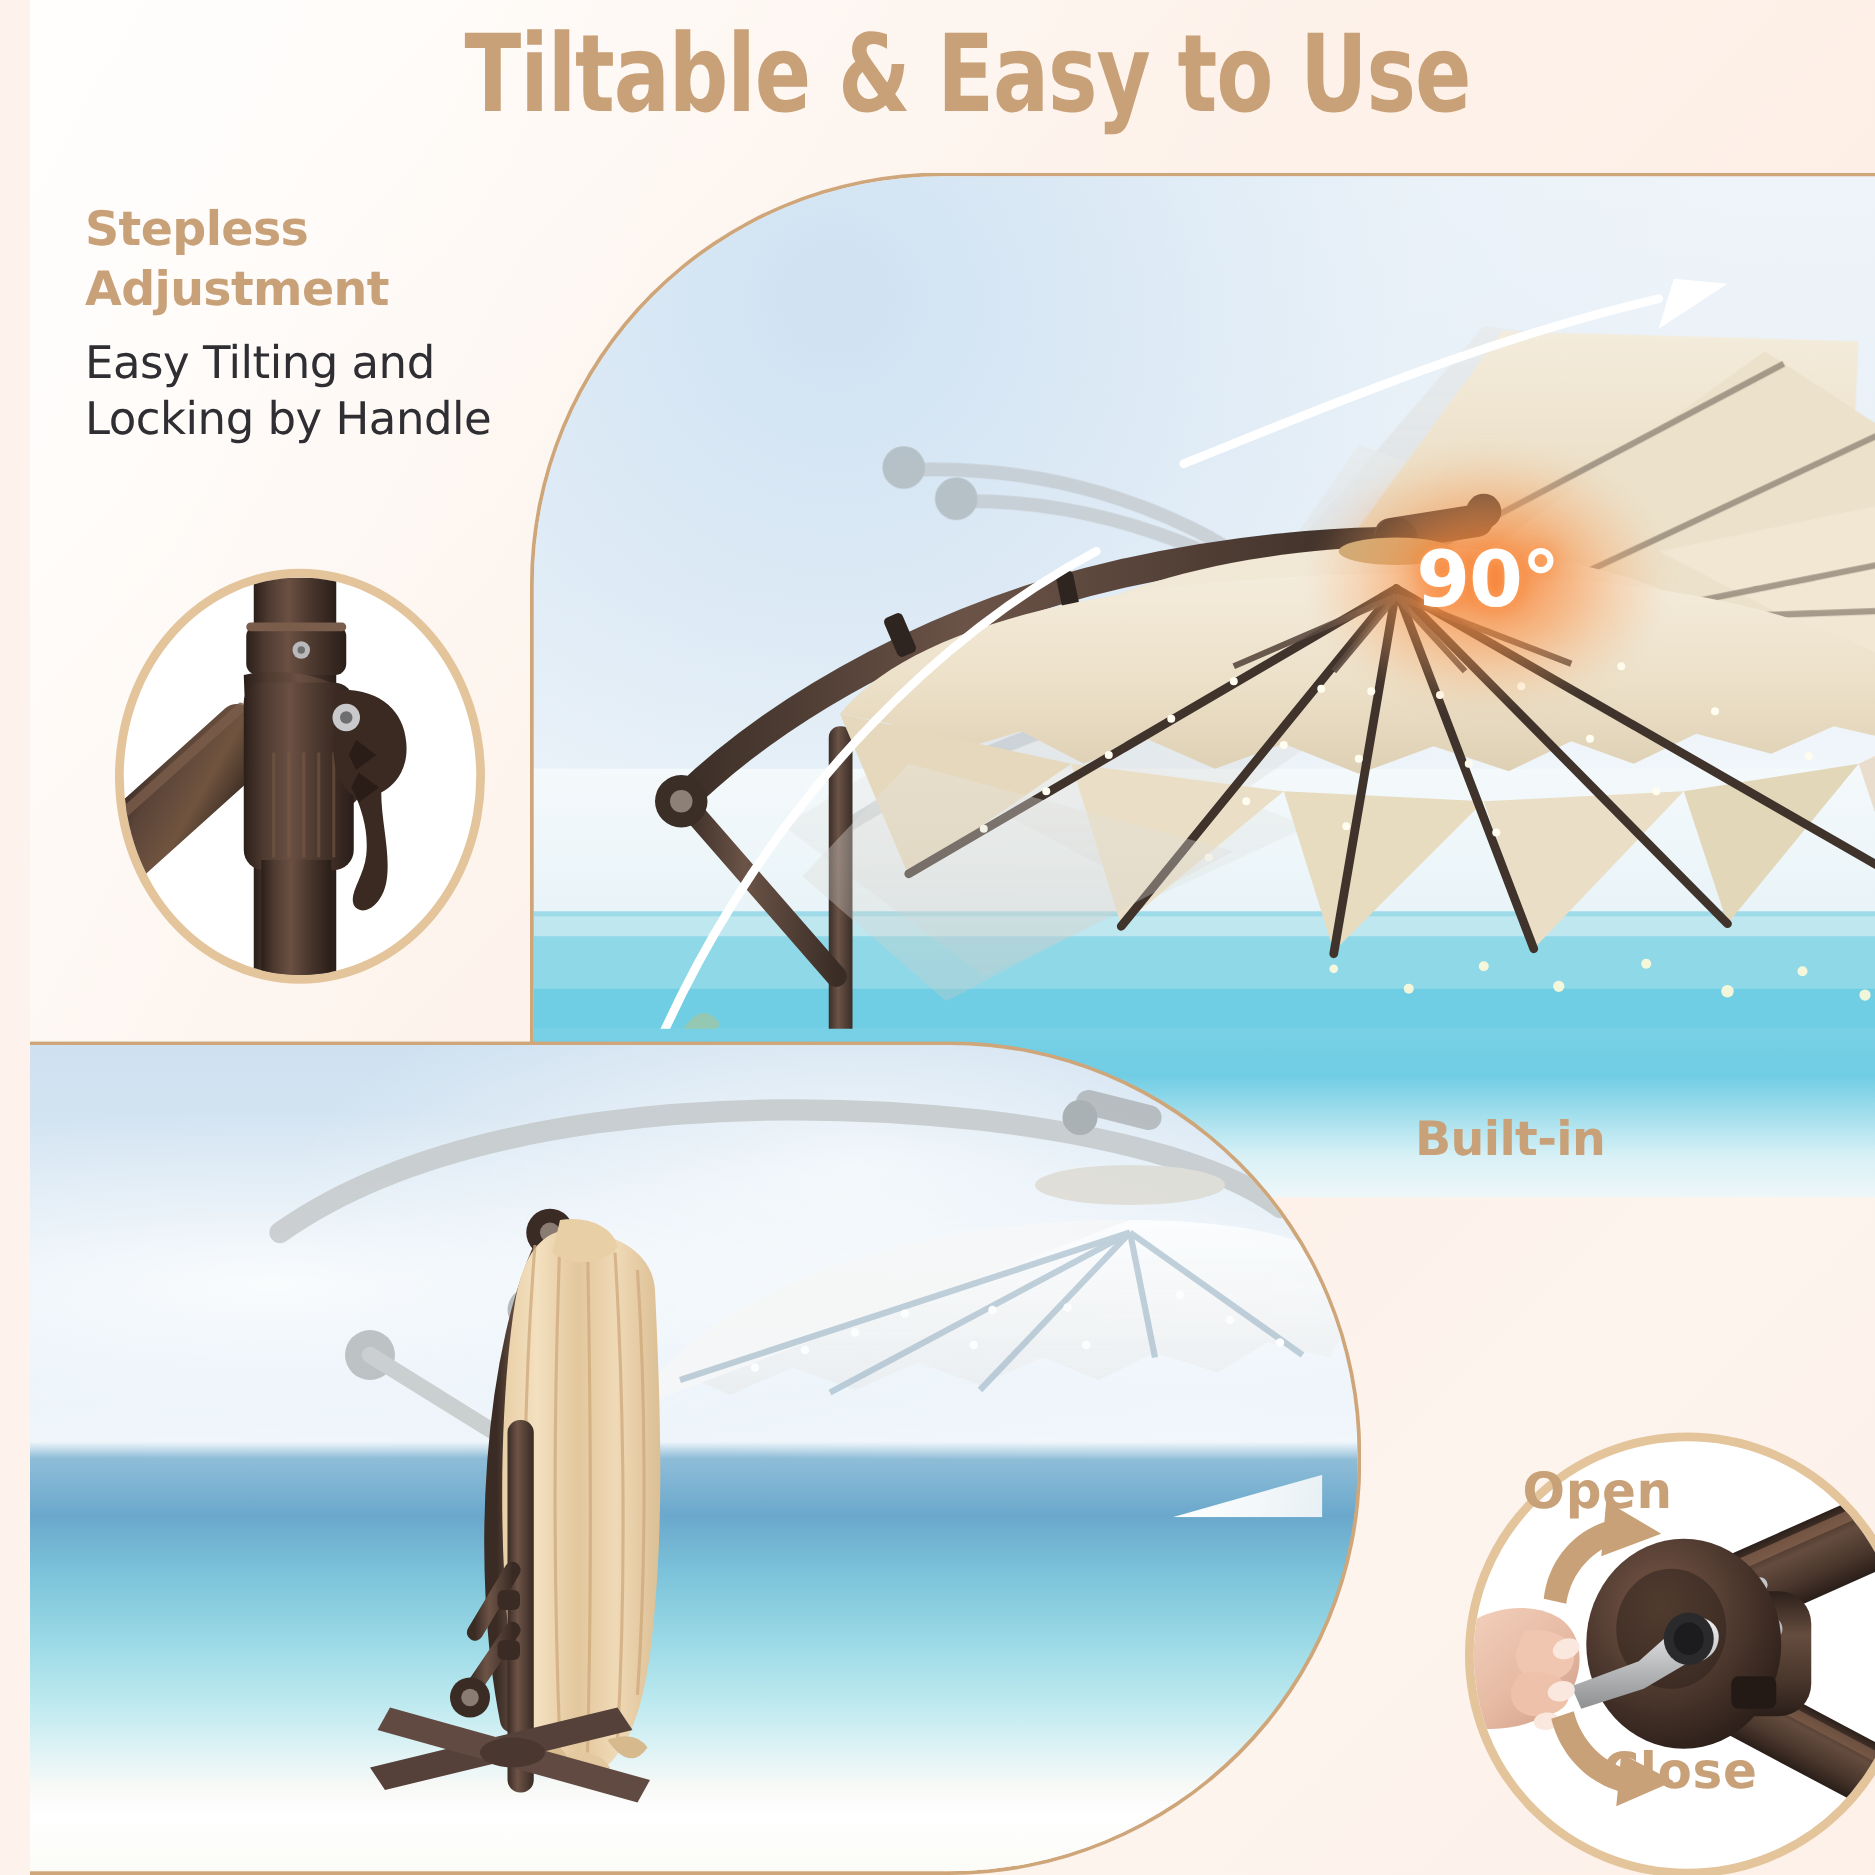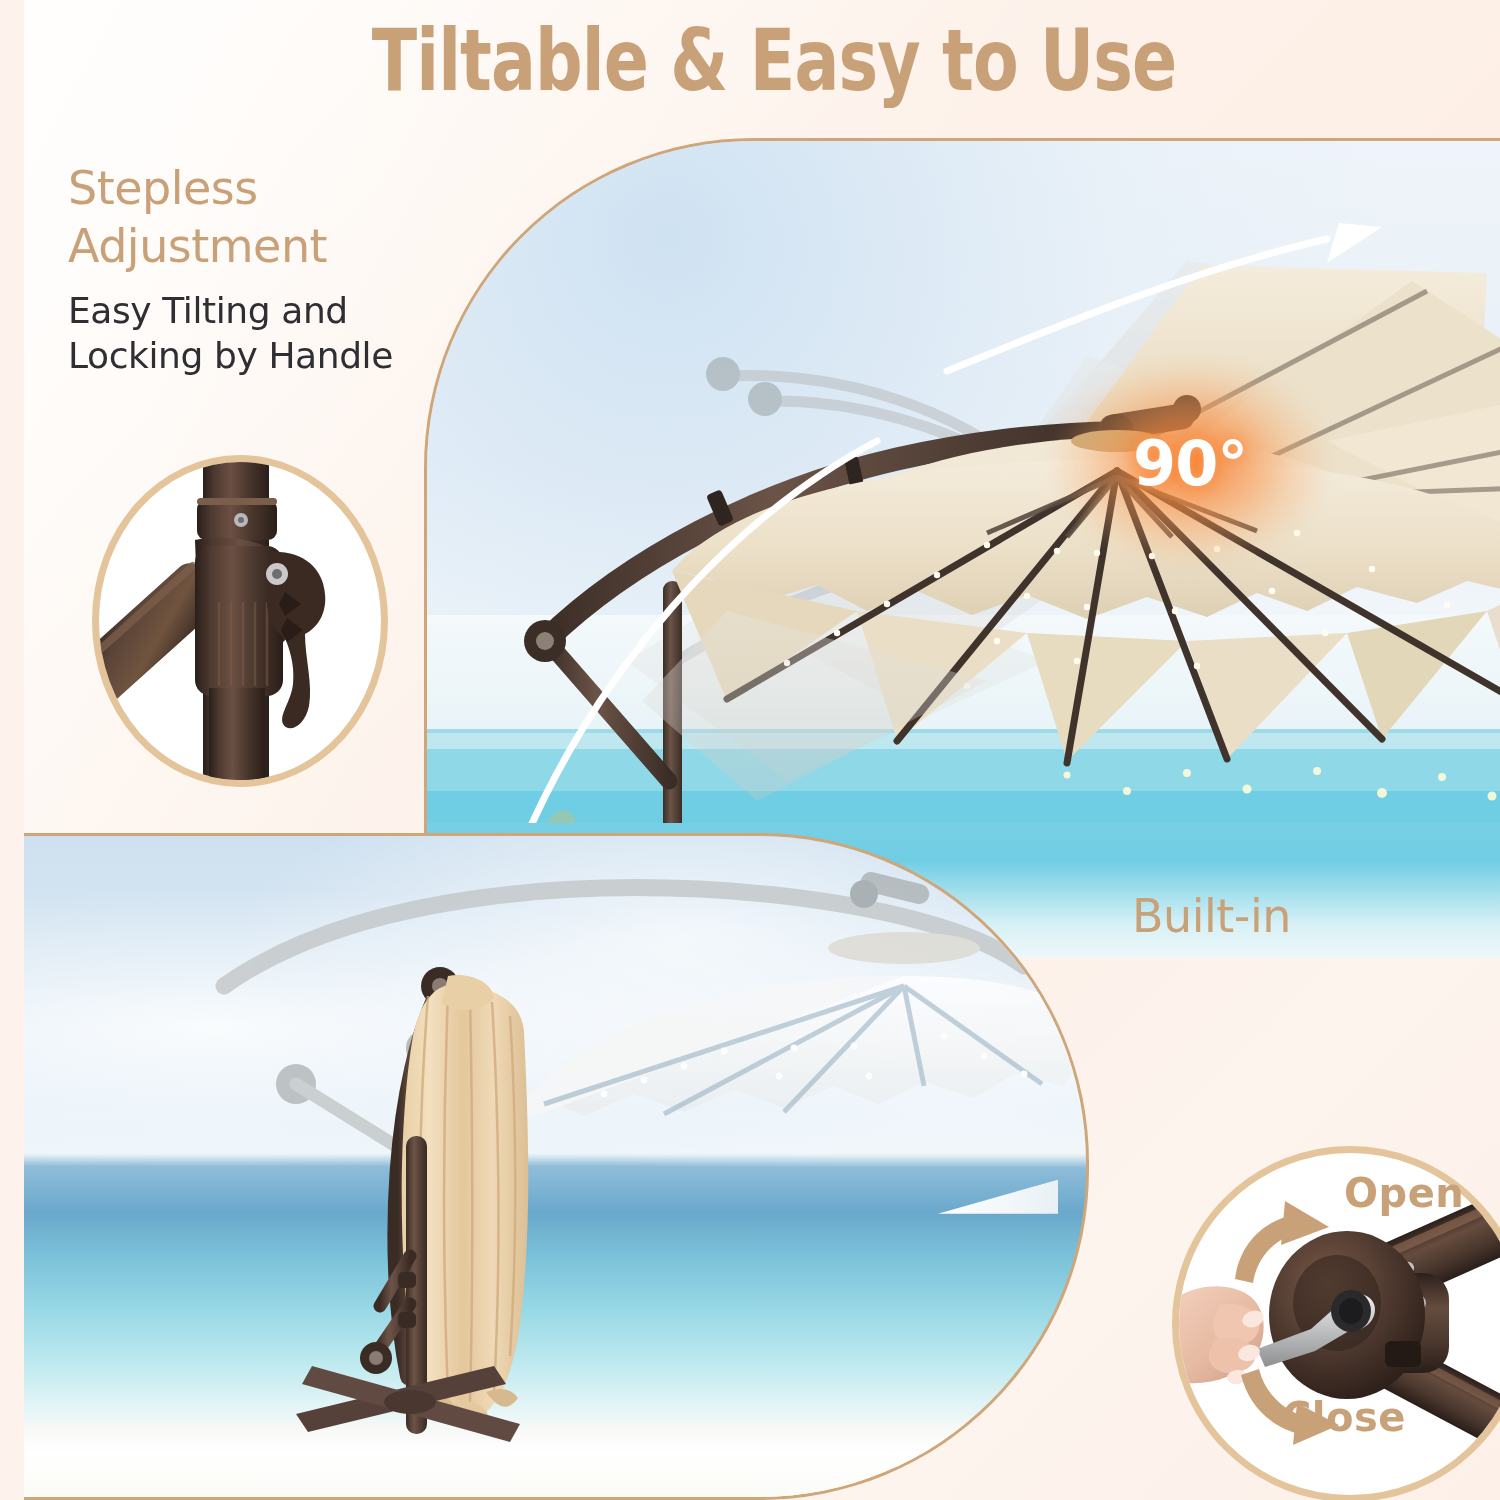--- a/index.html
+++ b/index.html
@@ -28,21 +28,21 @@
     color:#c9a178;
     font-family:"DejaVu Sans", sans-serif;
     font-stretch:condensed;
     transform:scaleX(.86);transform-origin:50% 50%;
     white-space:nowrap;
   }
 
   
   .blk-left{position:absolute;left:44px;top:160px;width:400px;}
   .h2{
-    font-size:46px;line-height:1.26;font-weight:normal;color:#c9a178;
+    font-size:38px;line-height:1.26;font-weight:bold;color:#c9a178;
     font-family:"DejaVu Sans", sans-serif;letter-spacing:-.5px;
   }
   .sub{
     margin-top:12px;font-size:36px;line-height:1.26;color:#2f2f33;
     font-family:"DejaVu Sans", sans-serif;letter-spacing:-.4px;
   }
 
   
   .blk-right{position:absolute;left:1108px;top:888px;width:390px;}
 
@@ -104,21 +104,21 @@
     position:relative;font-size:62px;font-weight:bold;color:#ffffff;
     font-family:"DejaVu Sans", sans-serif;letter-spacing:-1px;
     text-shadow:0 0 7px rgba(255,160,90,.95),0 0 18px rgba(246,120,40,.75);
   }
 
   
   .crank-label{
     position:absolute;font-family:"DejaVu Sans", sans-serif;
     font-weight:bold;font-size:40px;color:#c9a178;letter-spacing:.5px;
   }
-  .lbl-open{left:1320px;top:1170px;}
+  .lbl-open{left:1194px;top:1170px;}
   .lbl-close{left:1258px;top:1394px;}
 
   svg{display:block;}
   .abs{position:absolute;left:0;top:0;}
 </style>
 </head>
 <body>
 
 <div id="stage">
 

